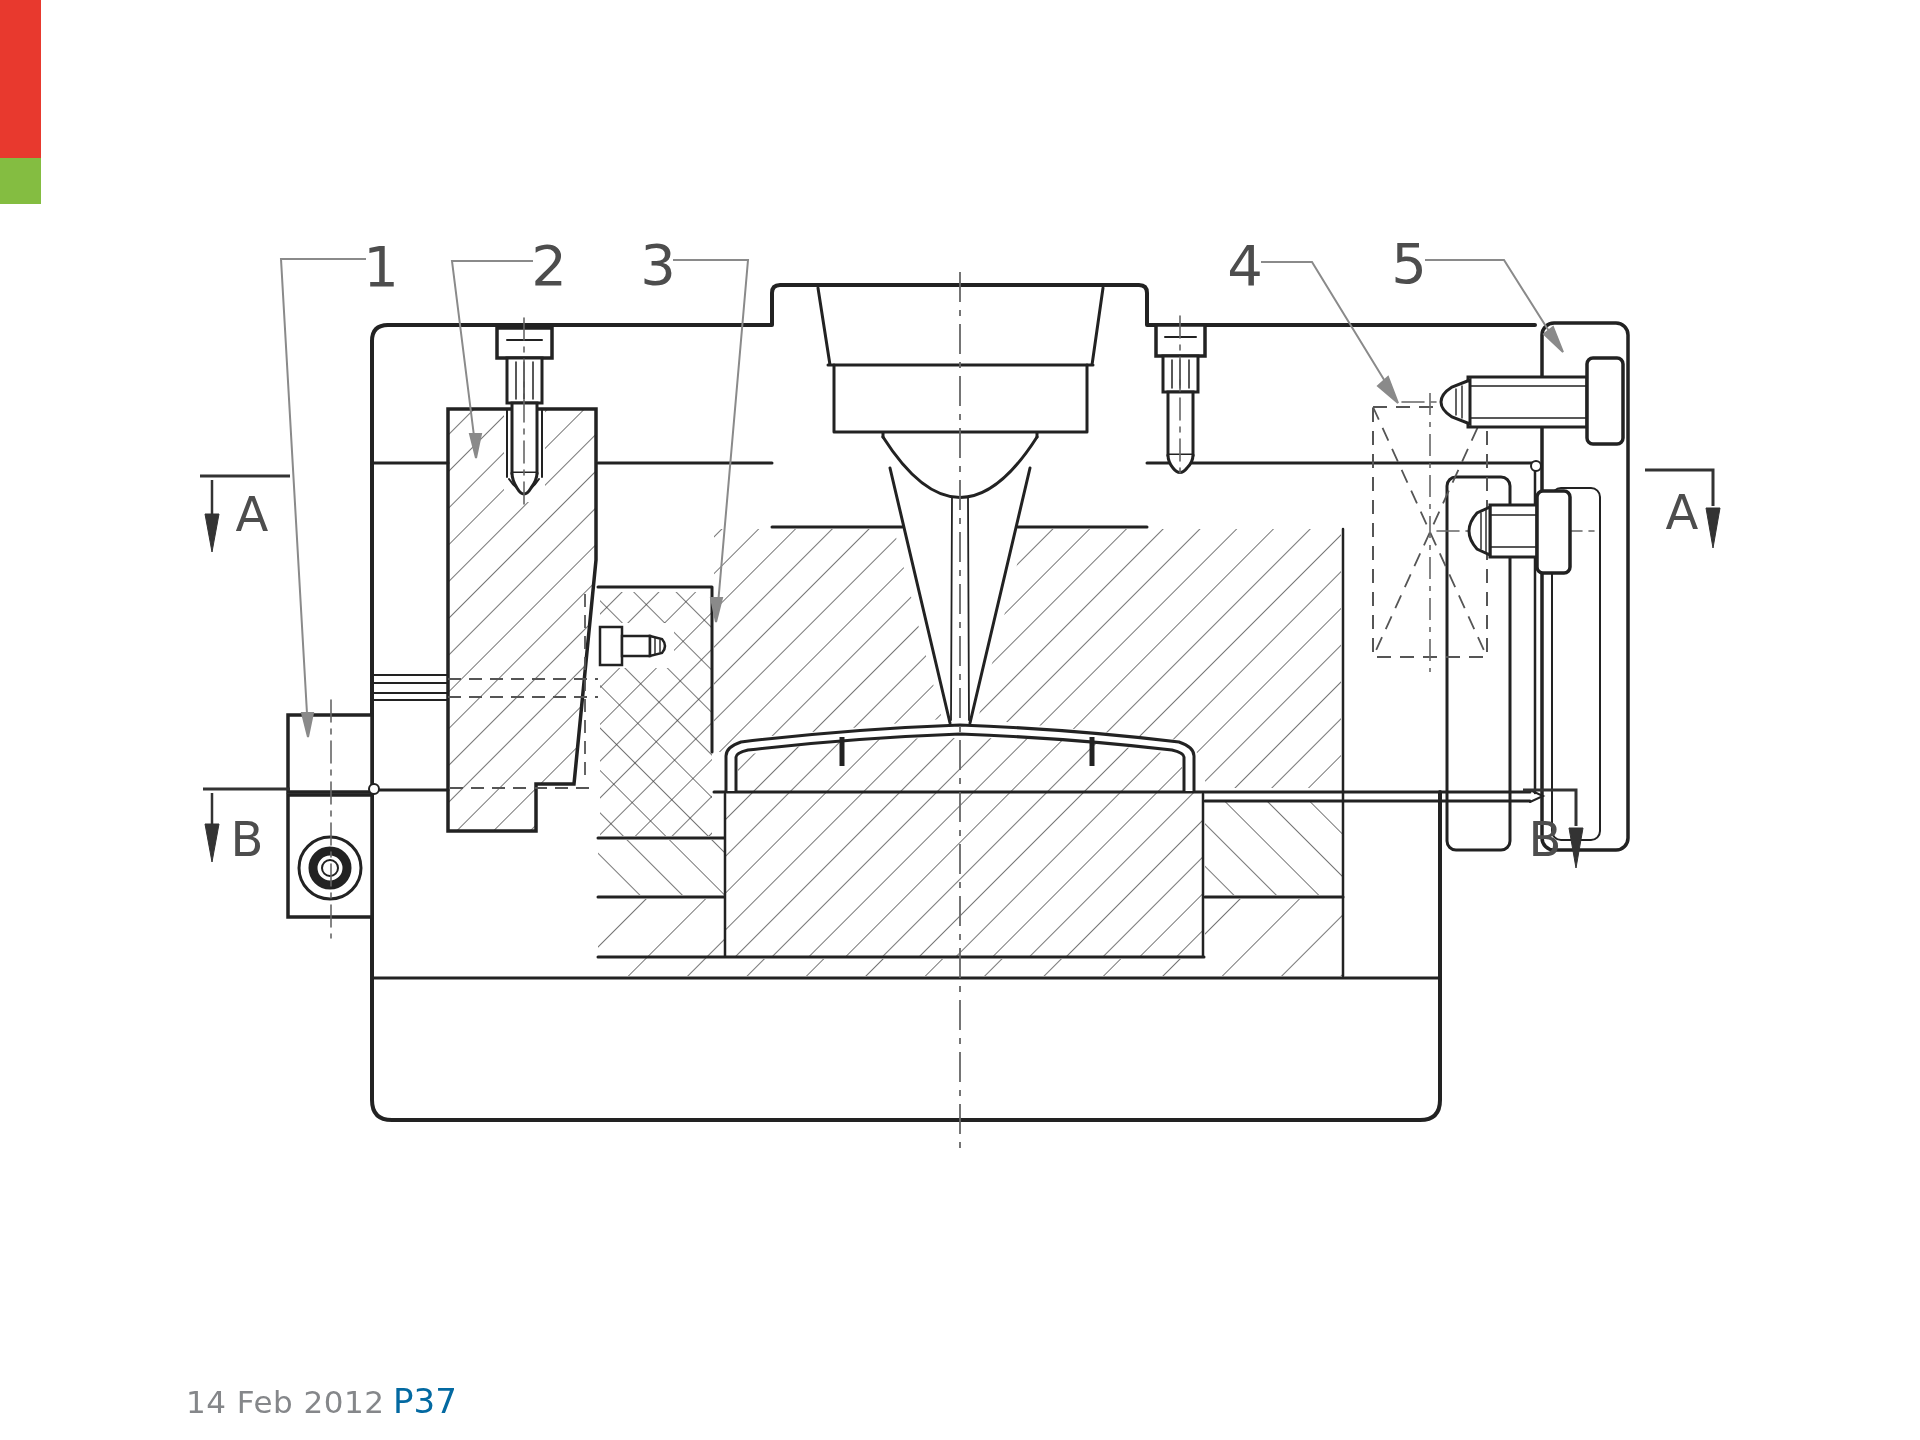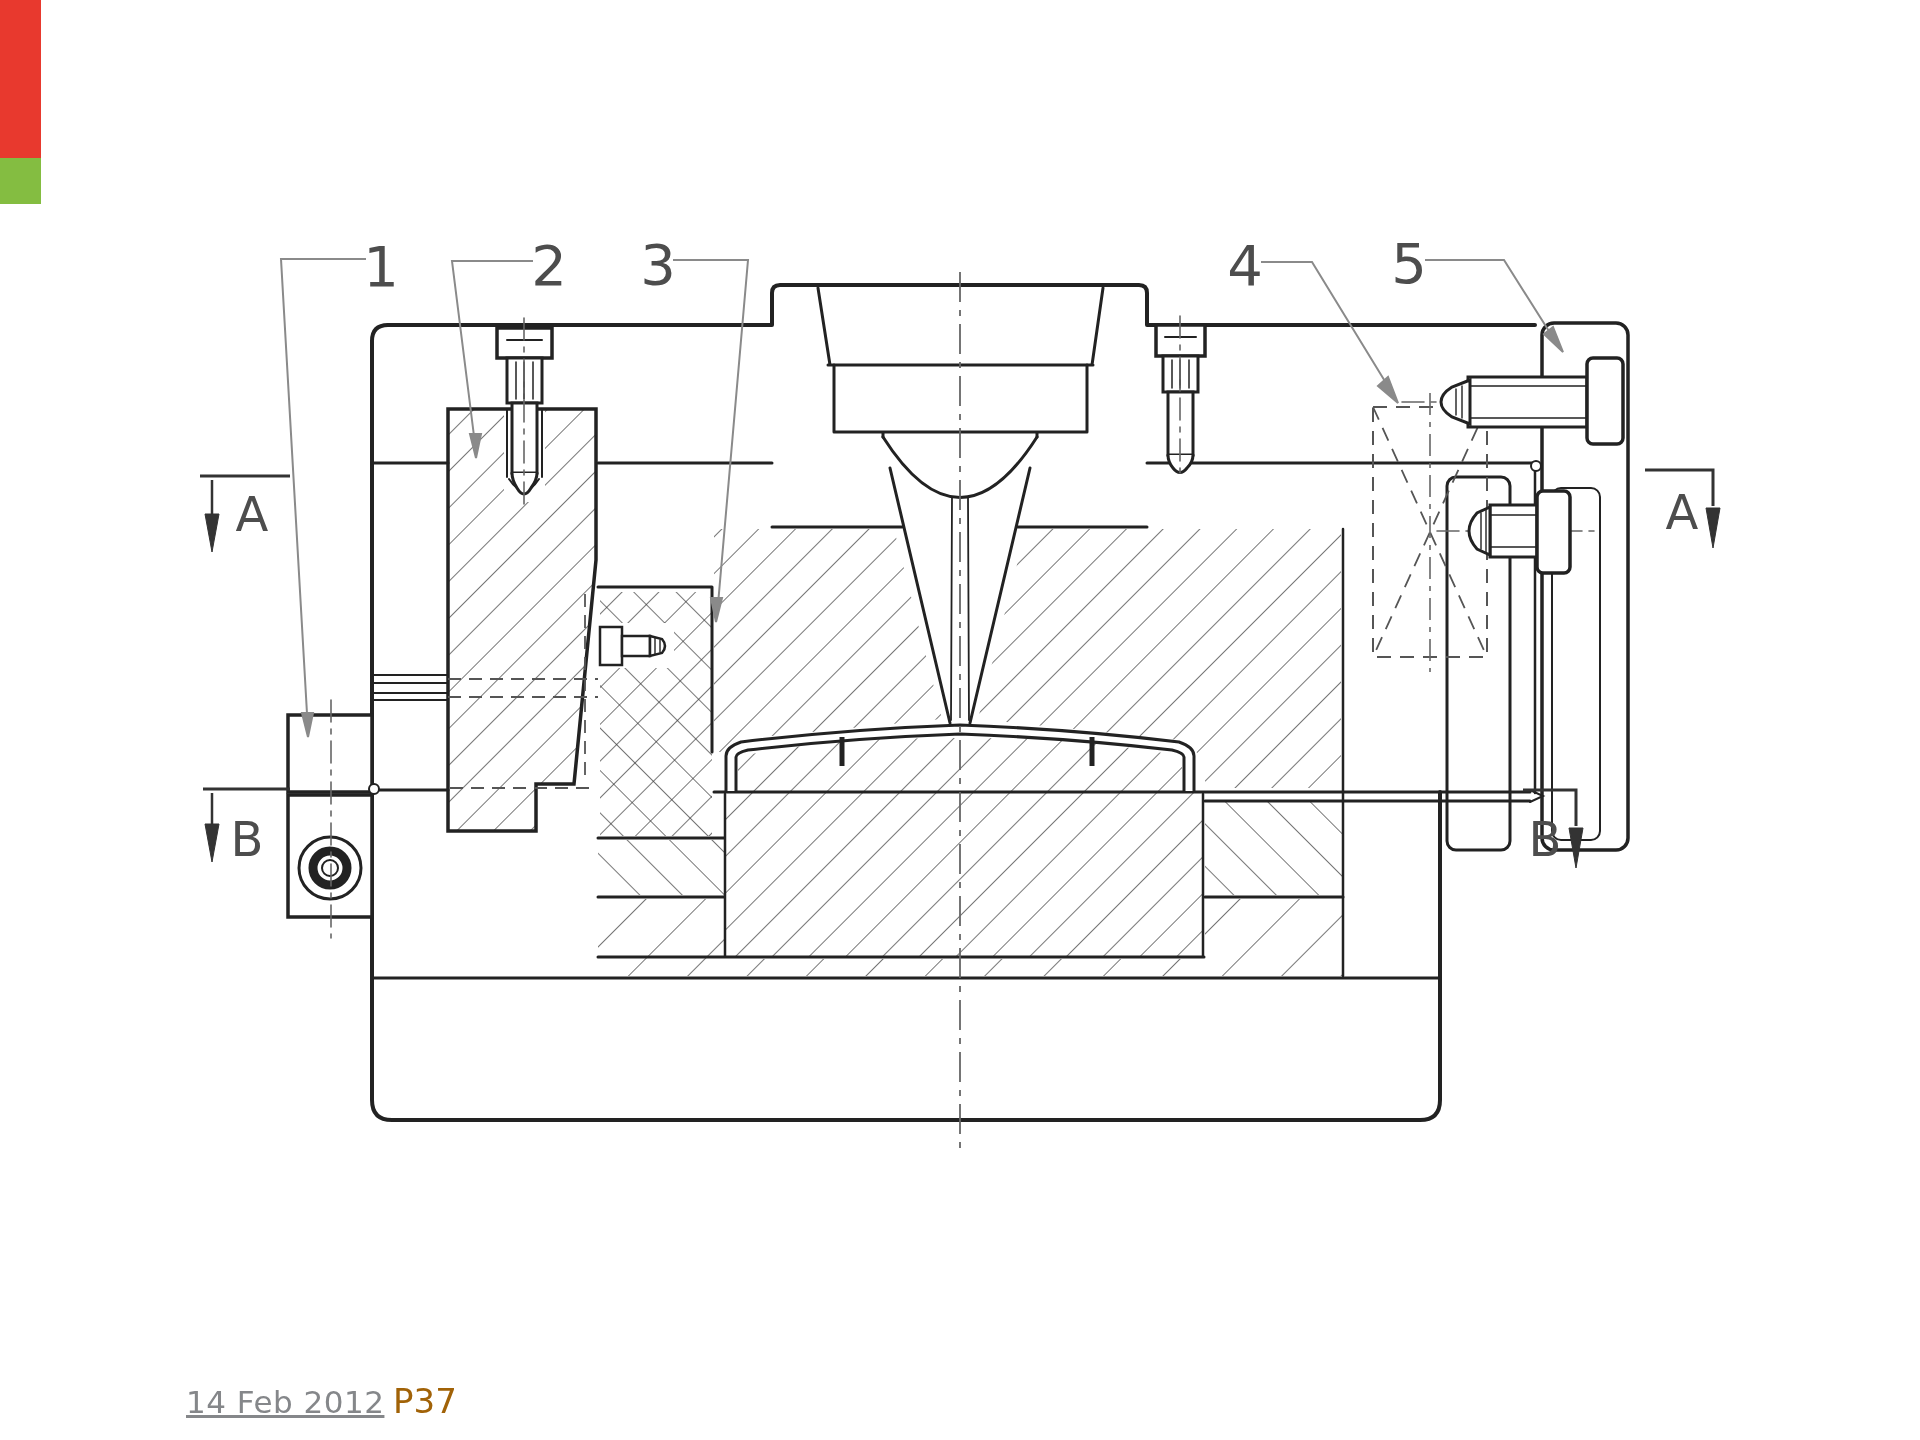--- a/index.html
+++ b/index.html
@@ -2,22 +2,22 @@
 <html><head>
 <meta charset="utf-8">
 <style>
   html,body{margin:0;padding:0;background:#ffffff;}
   body{width:1920px;height:1440px;overflow:hidden;font-family:"DejaVu Sans","Liberation Sans",sans-serif;}
   .stage{position:relative;width:1920px;height:1440px;background:#ffffff;}
   .edge-bar{position:absolute;left:0;width:41px;}
   .edge-bar.red{top:0;height:158px;background:#e8392e;}
   .edge-bar.green{top:158px;height:46px;background:#84bd41;}
   svg.drawing{position:absolute;left:0;top:0;}
-  .footer{position:absolute;top:1384px;left:186px;font-size:31px;color:#85878a;letter-spacing:0.5px;text-decoration:underline;}
-  .pageref{position:absolute;top:1381px;left:393px;font-size:34px;color:#a16207;}
+  .footer{position:absolute;top:1384px;left:186px;font-size:31px;color:#85878a;letter-spacing:0.5px;}
+  .pageref{position:absolute;top:1381px;left:393px;font-size:34px;color:#0369a1;}
   text{font-family:"DejaVu Sans","Liberation Sans",sans-serif;}
 </style>
 </head>
 <body>
 
 <div class="stage">
 
   <div class="edge-bar red"></div>
   <div class="edge-bar green"></div>
 

